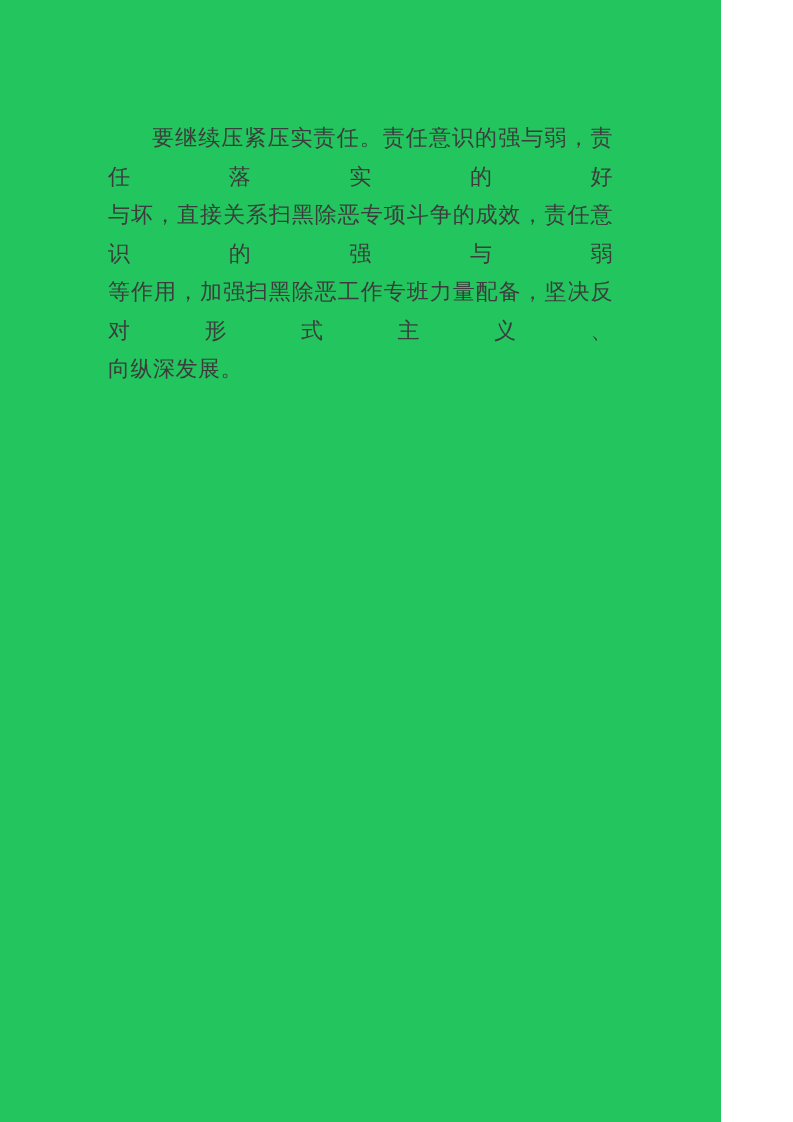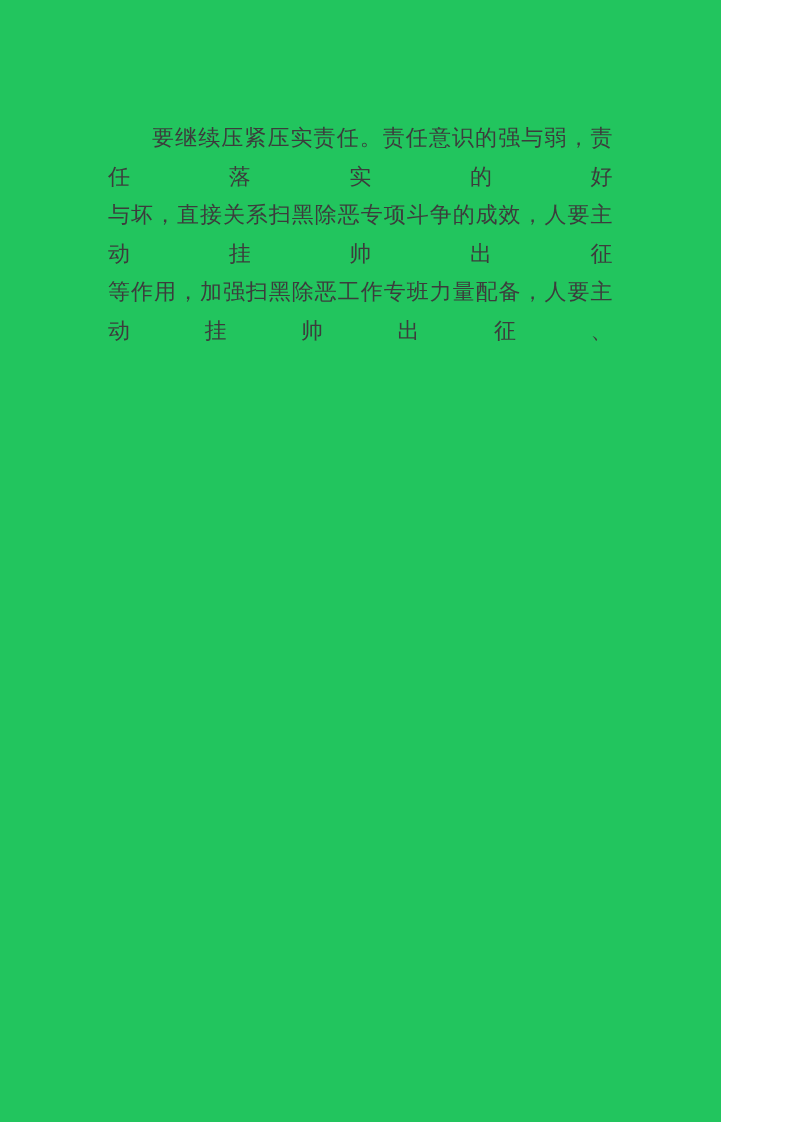--- a/index.html
+++ b/index.html
@@ -34,16 +34,17 @@
   .line.last {
     text-align-last: left;
   }
 </style>
 </head>
 <body>
 
 <div class="page">
   <div class="paragraph" style="color: rgb(60, 60, 60);">
       <div class="line first">要继续压紧压实责任。责任意识的强与弱，责任落实的好</div>
-      <div class="line">与坏，直接关系扫黑除恶专项斗争的成效，人要主动挂帅出征</div>
-      <div class="line">等作用，加强扫黑除恶工作专班力量配备，人要主动挂帅出征、</div>
+      <div class="line">与坏，直接关系扫黑除恶专项斗争的成效，责任意识的强与弱</div>
+      <div class="line">等作用，加强扫黑除恶工作专班力量配备，坚决反对形式主义、</div>
+      <div class="line last">向纵深发展。</div>
     </div>
 </div>
 
 </body></html>

